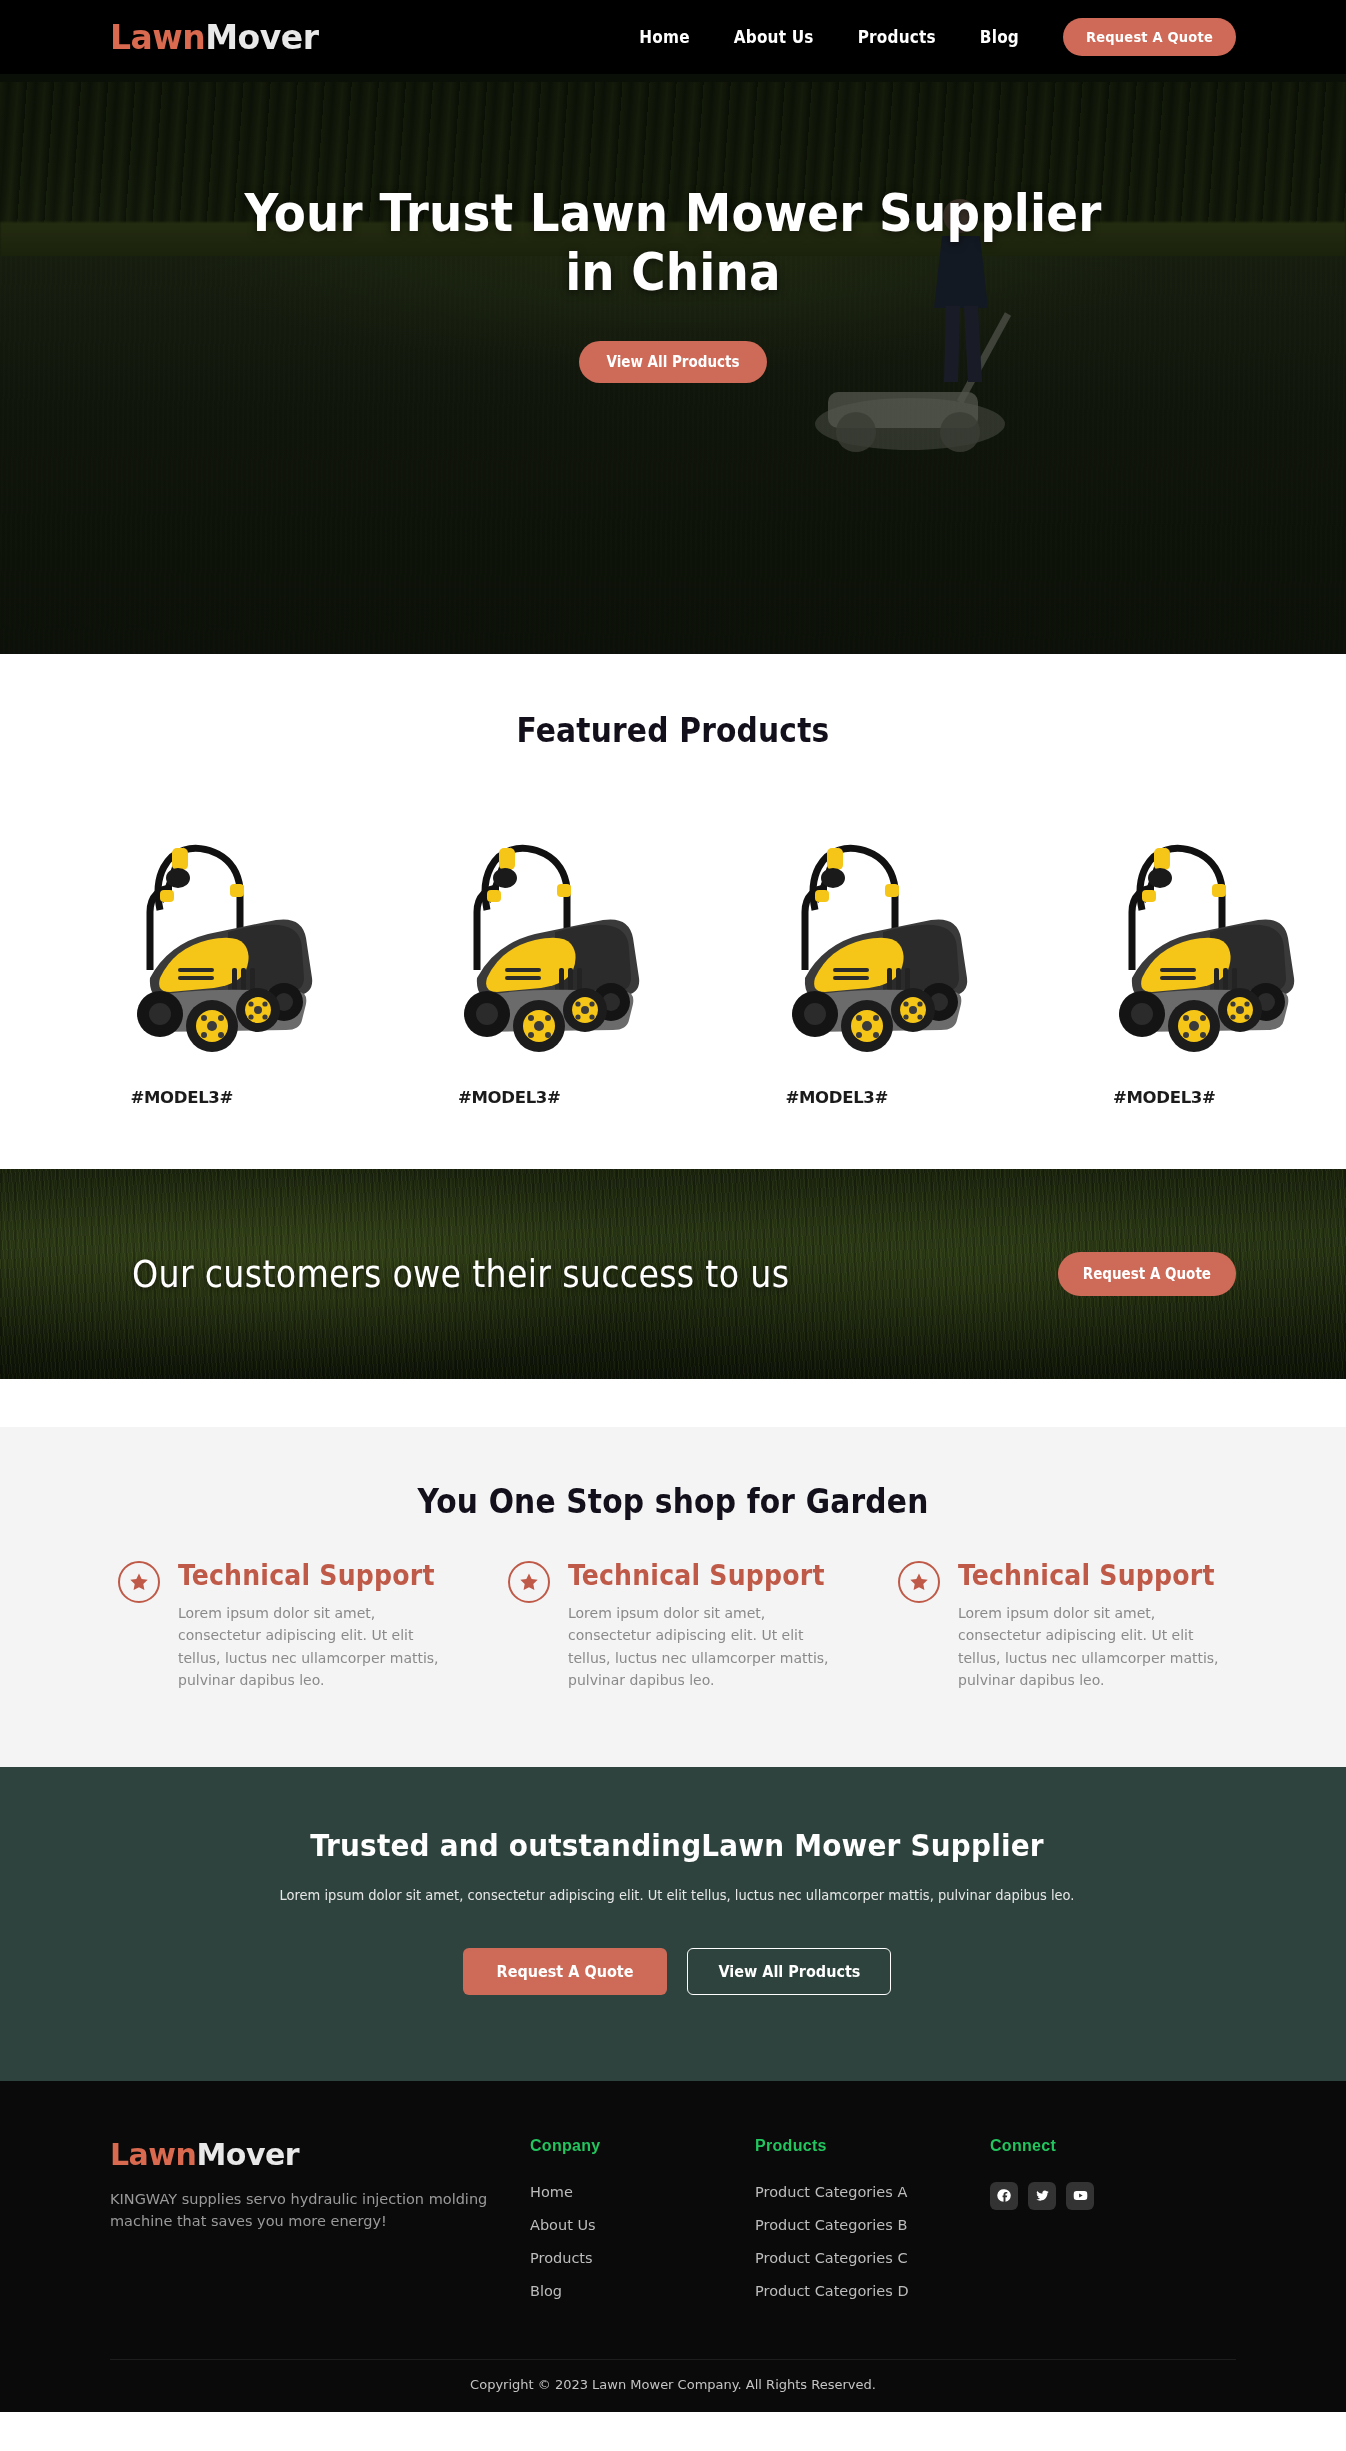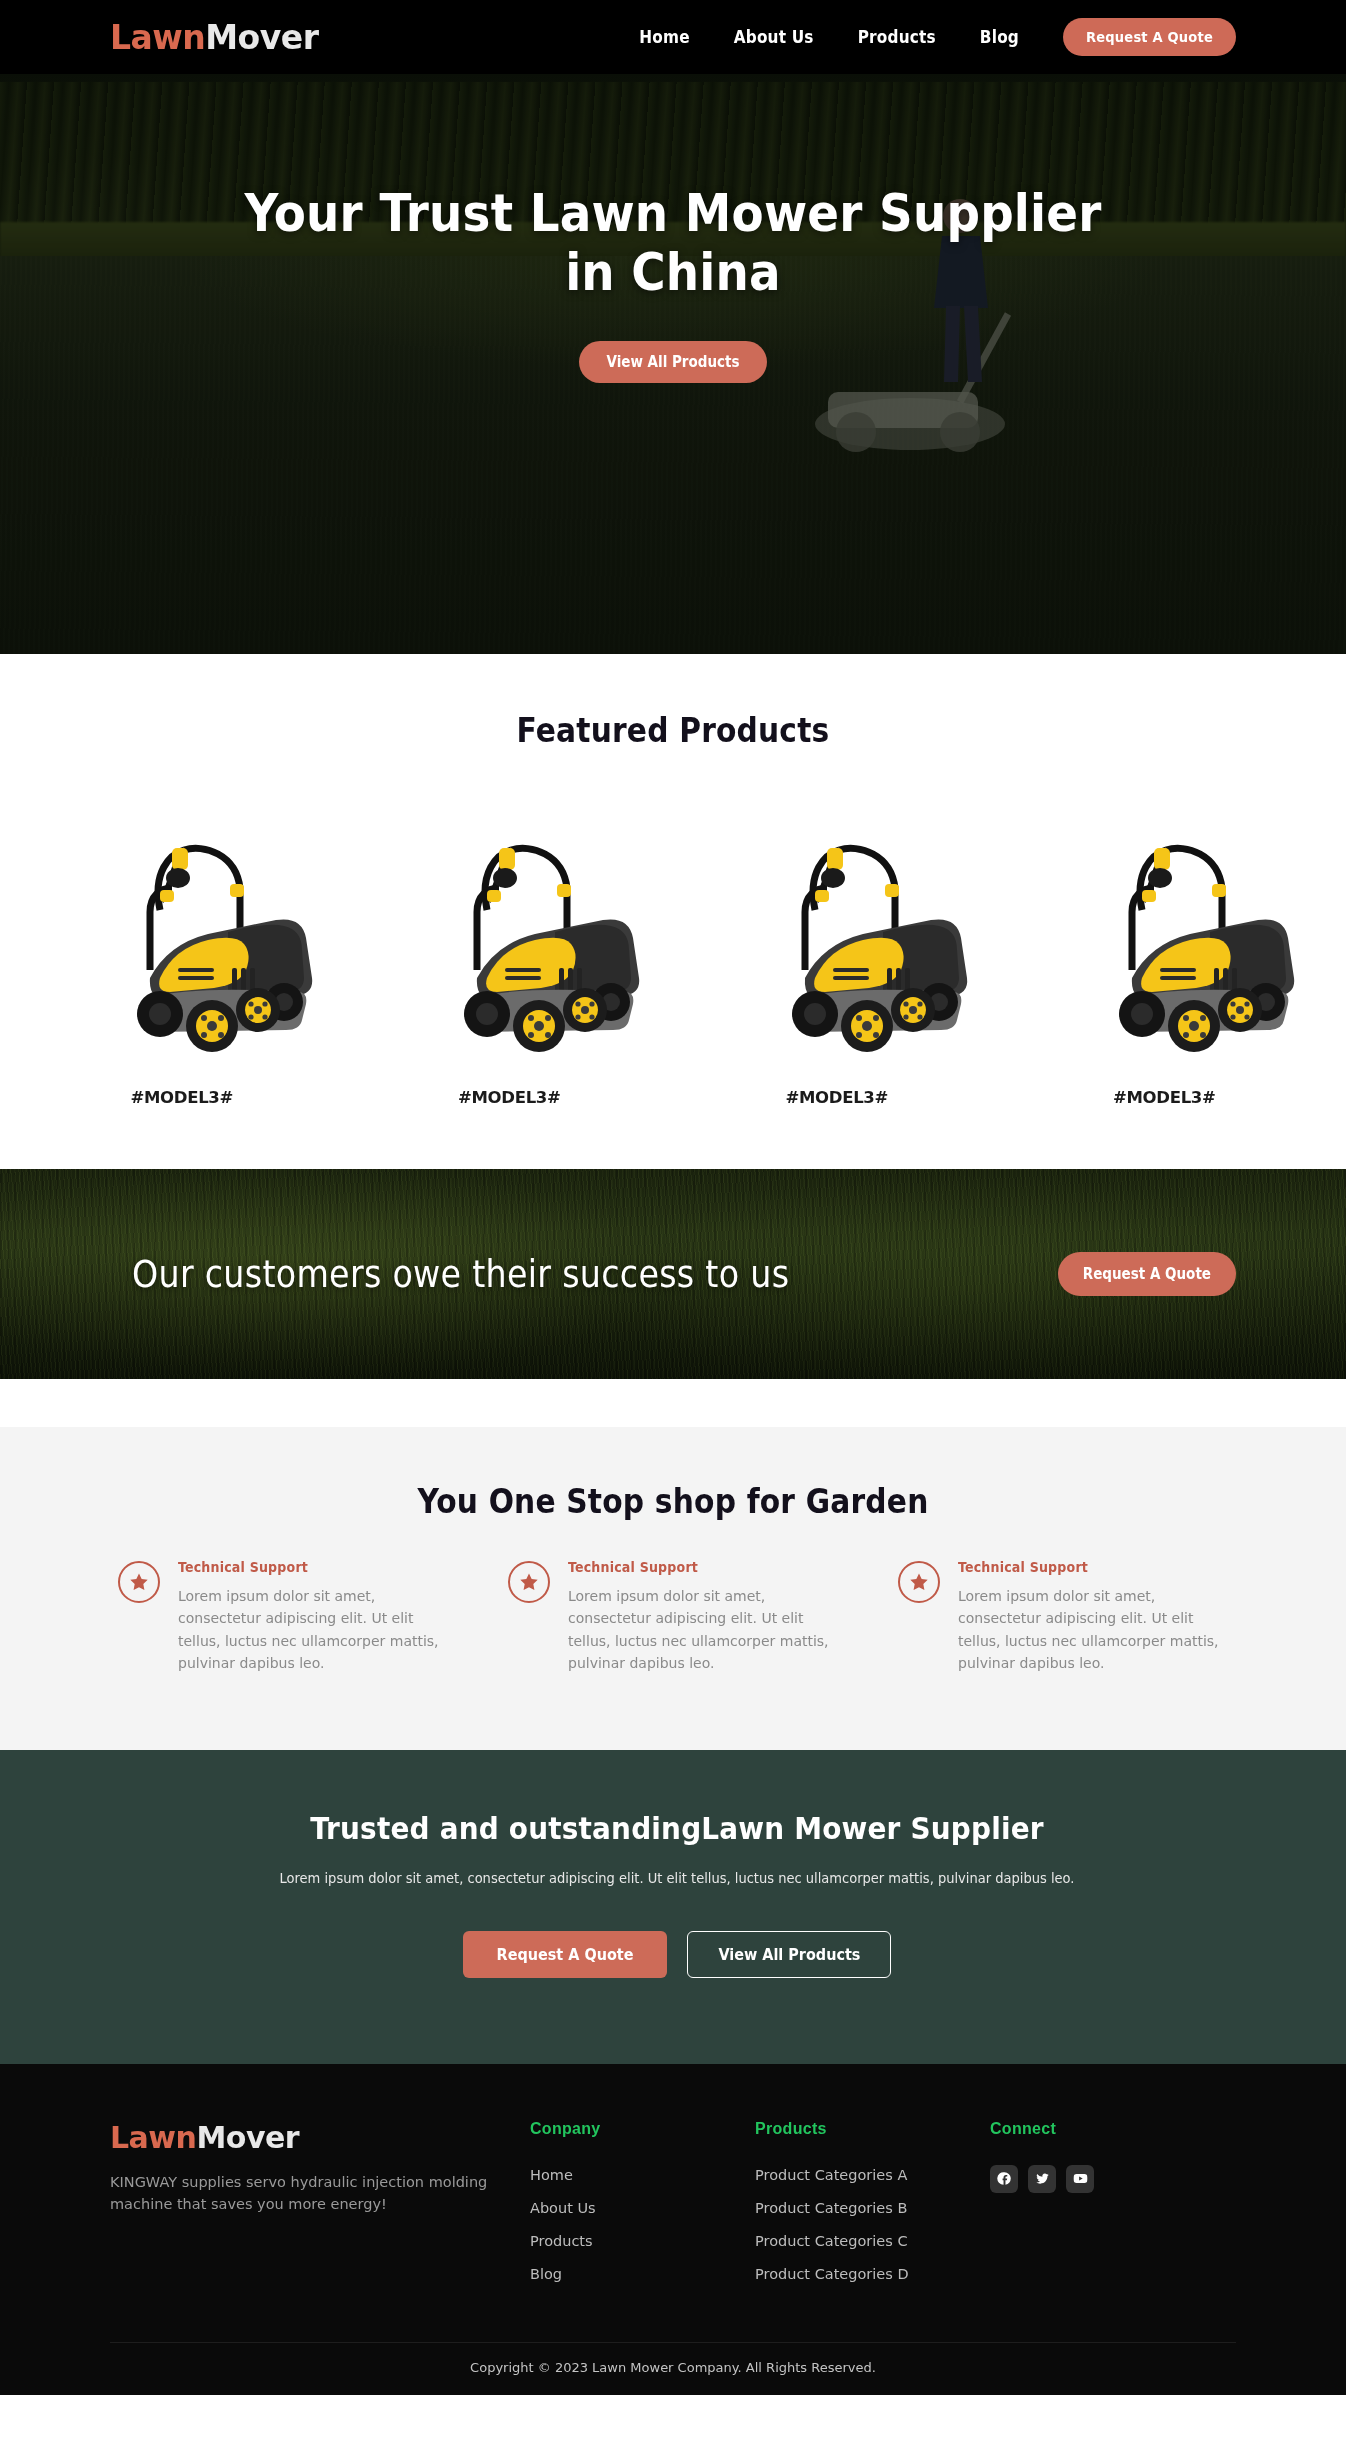--- a/index.html
+++ b/index.html
@@ -158,21 +158,21 @@
   
   .services { background:#f4f4f4; padding:55px 0 75px 0; }
   .svc-row { display:flex; justify-content:center; gap:60px; padding:38px 110px 0 110px; }
   .svc { display:flex; gap:18px; width:330px; }
   .svc-icon {
     flex:0 0 auto; width:42px; height:42px; border:2px solid #c05a48;
     border-radius:50%; display:flex; align-items:center; justify-content:center;
     margin-top:2px;
   }
   .svc-title {
-    color:#c05a48; font-size:14px; font-weight:bold;
+    color:#c05a48; font-size:28px; font-weight:bold;
     font-family:"Liberation Sans Narrow","DejaVu Sans Condensed","Liberation Sans",sans-serif;
     letter-spacing:.2px;
   }
   .svc-body {
     margin-top:10px; color:#8a8a8a; font-size:14px; line-height:1.60;
     font-family:"DejaVu Sans",sans-serif;
   }
 
   
   .trusted { background:#2e433d; padding:60px 0 86px 8px; text-align:center; }

